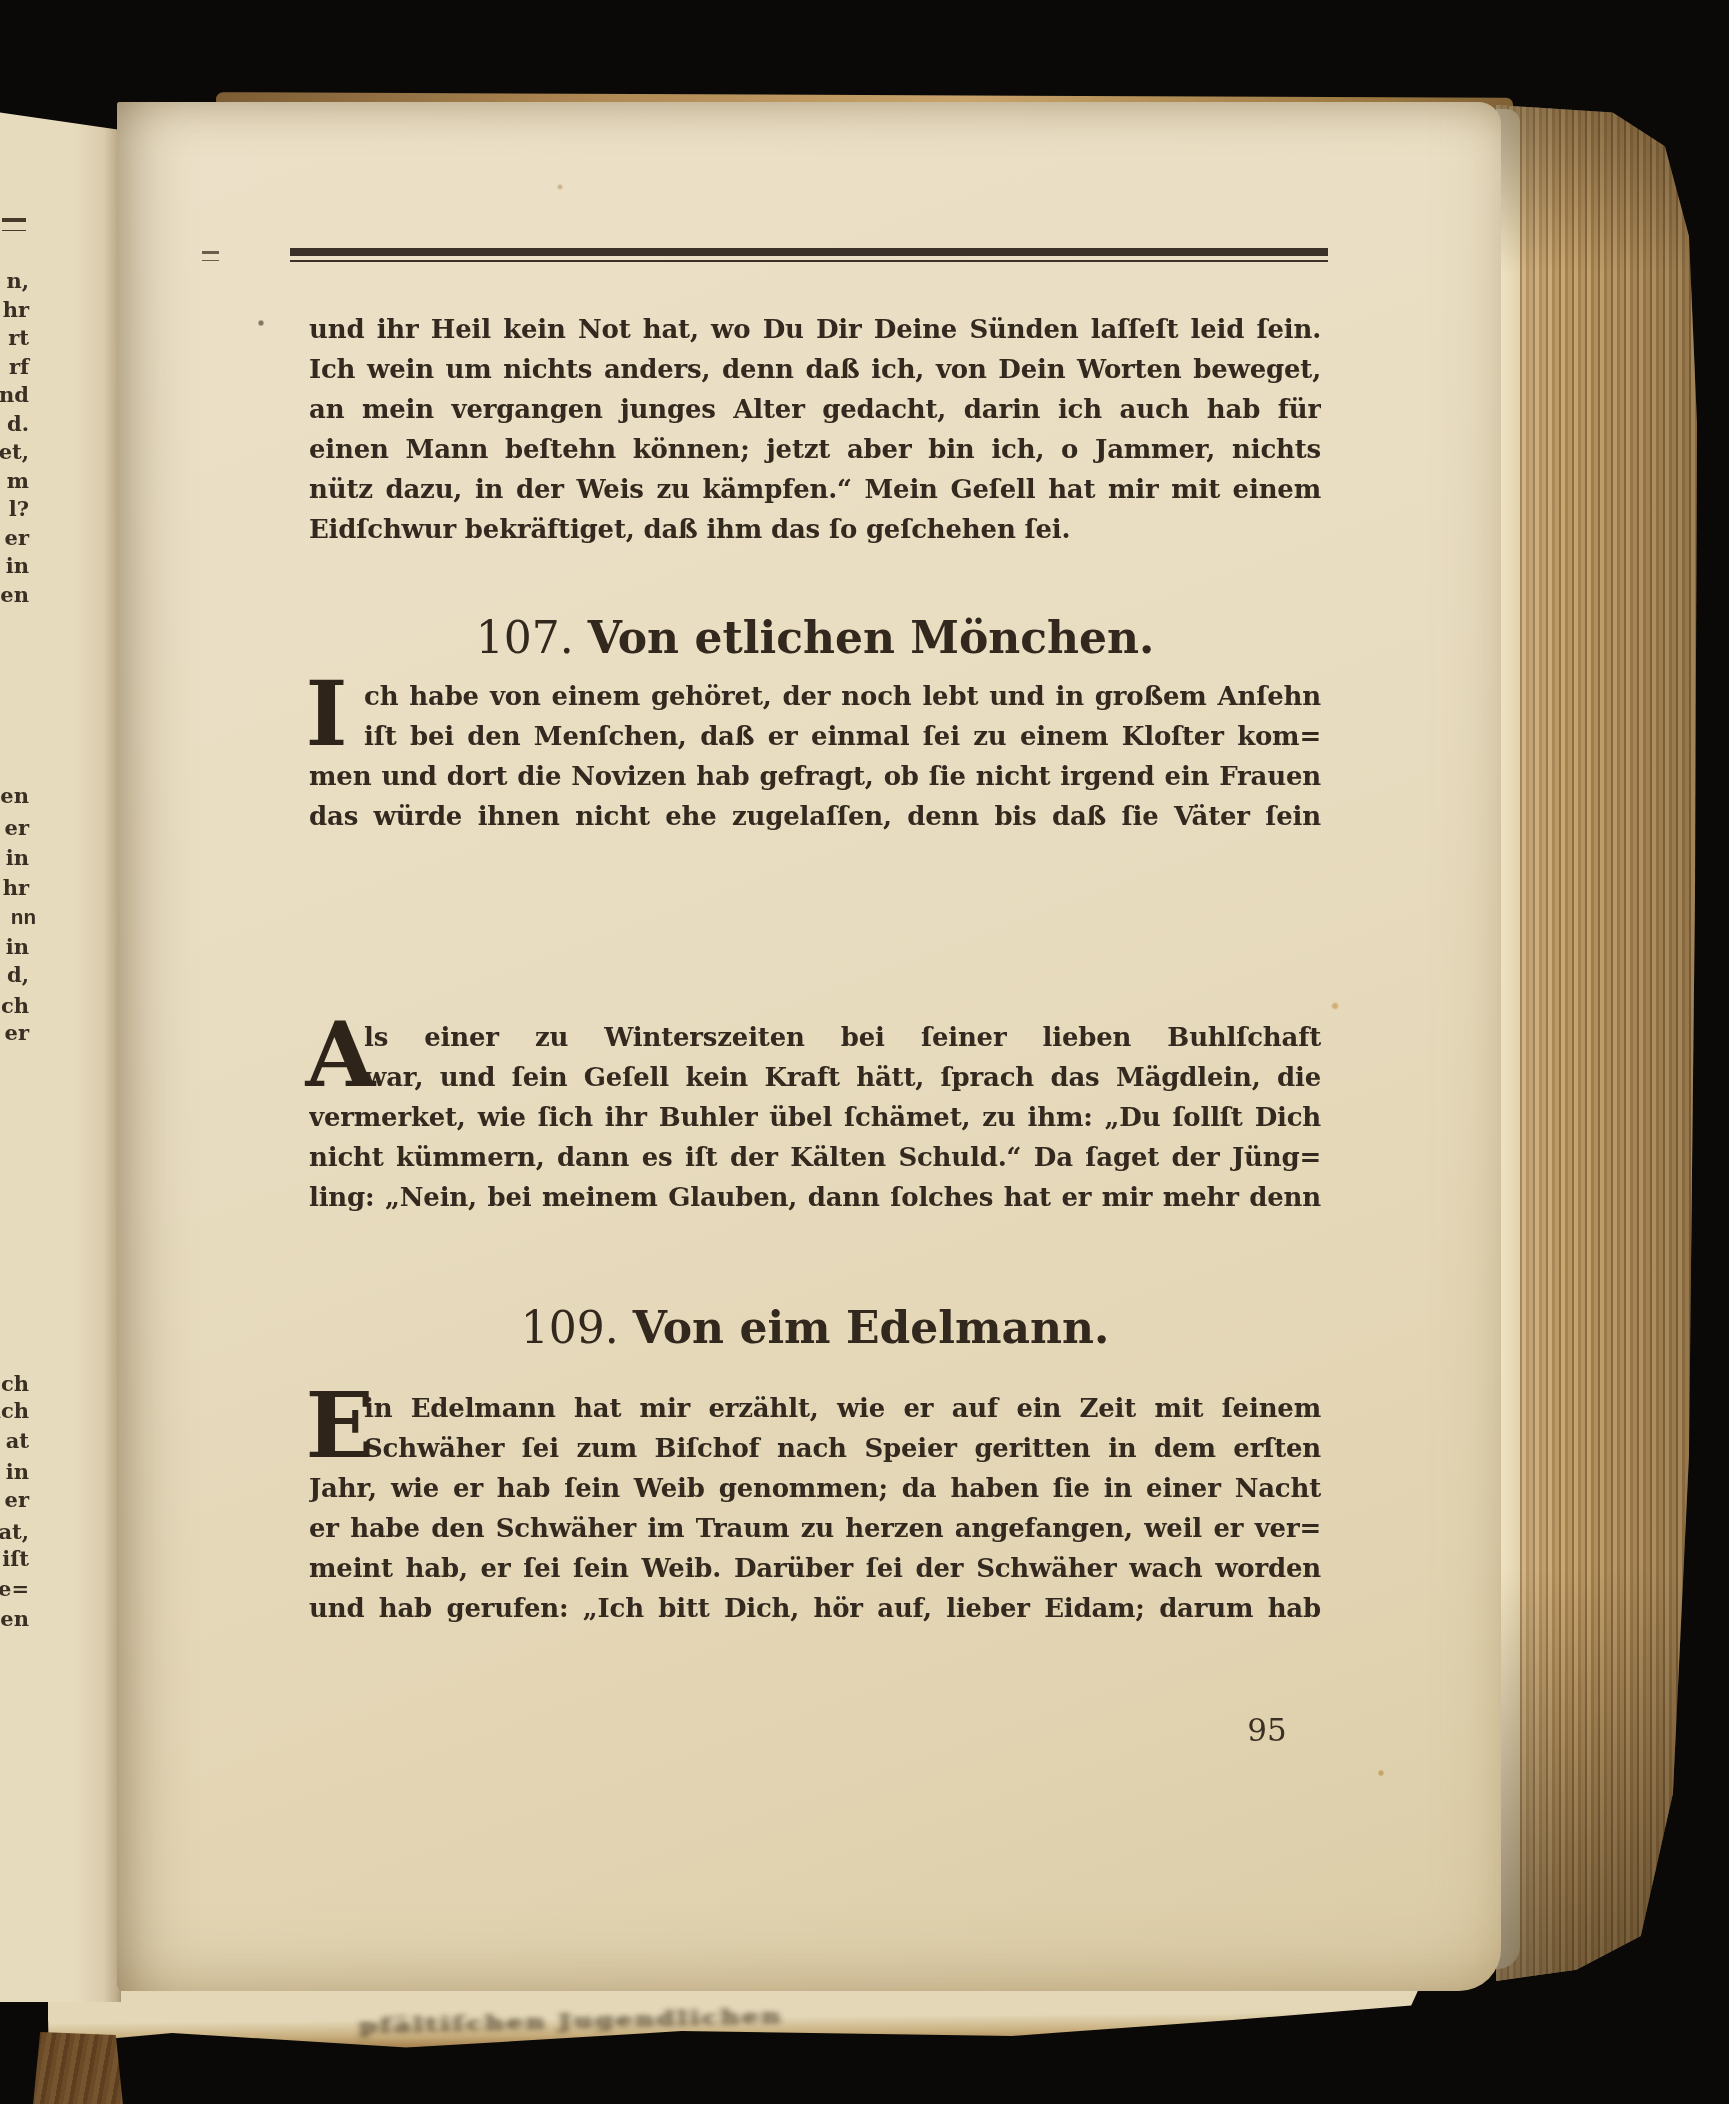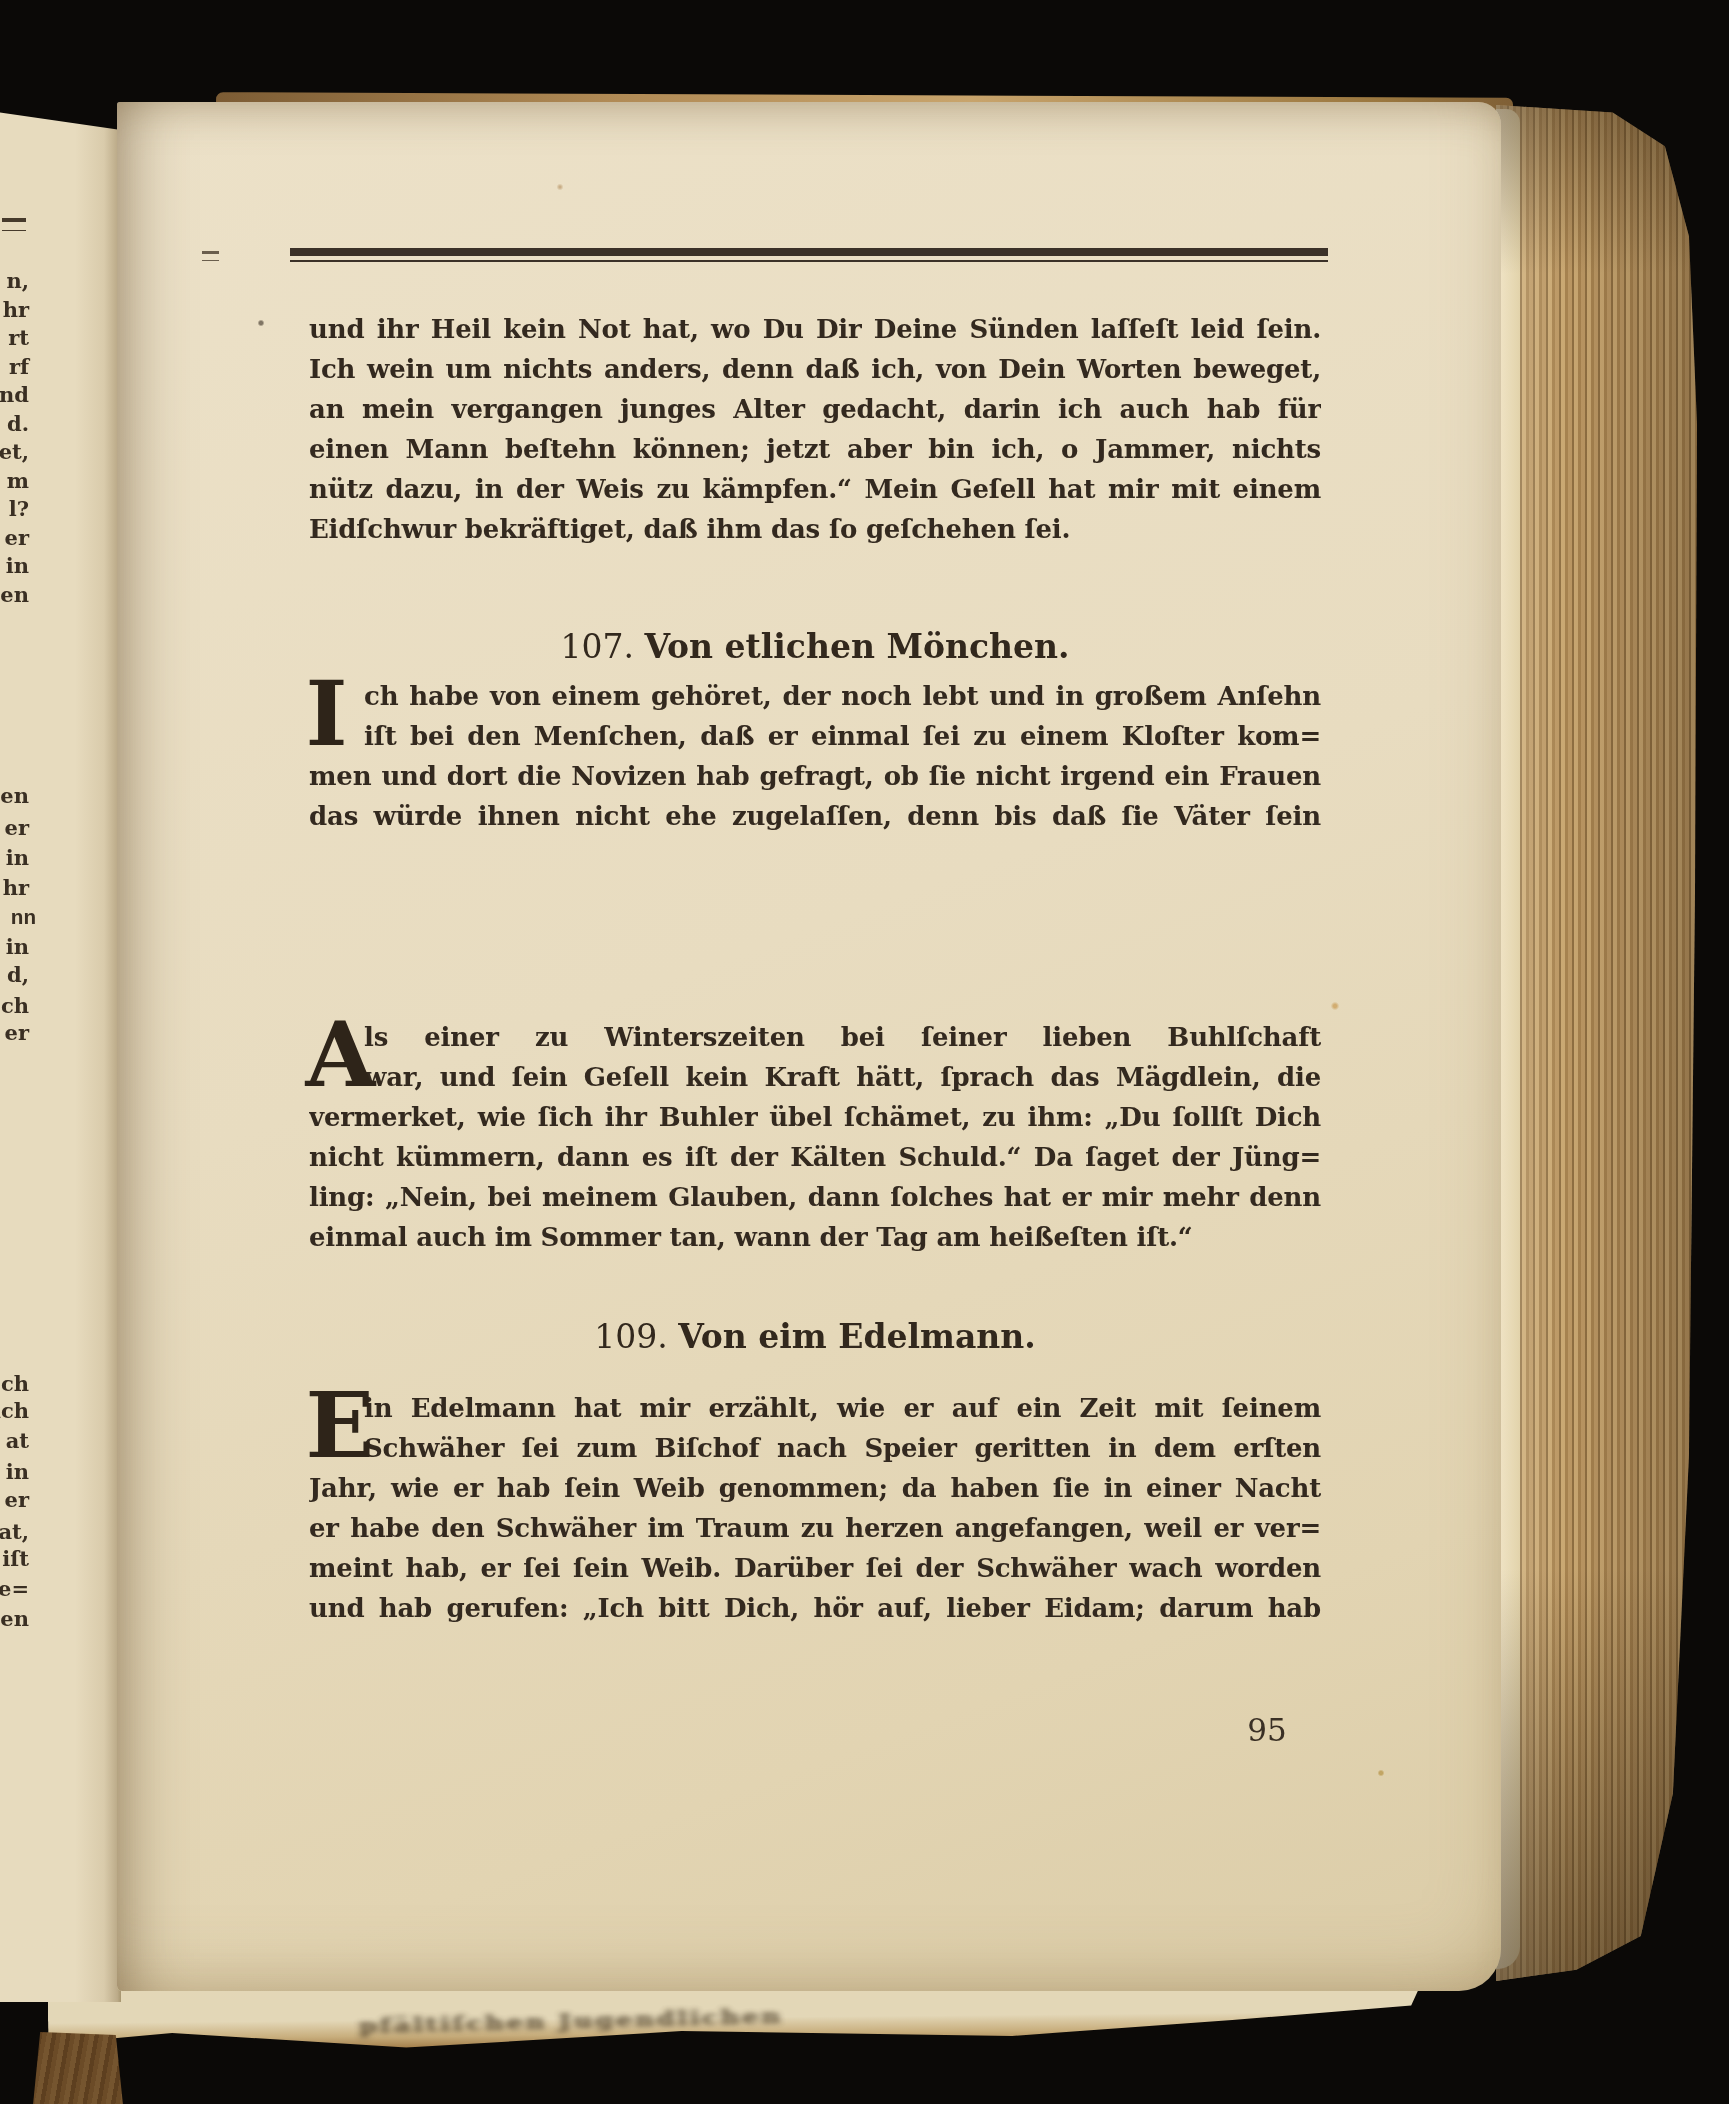--- a/index.html
+++ b/index.html
@@ -50,21 +50,21 @@
 
   .para{position:absolute;left:192px;width:1012px;font-size:26px;font-weight:bold;
         letter-spacing:-0.2px;}
   .tline{height:40px;line-height:40px;white-space:nowrap;}
   .jline{text-align:justify;overflow:hidden;white-space:normal;}
   .jline::after{content:"";display:inline-block;width:100%;height:0;}
   .indent{margin-left:55px;}
   .dropcap{position:absolute;left:-3.5px;top:-3.5px;font-size:90px;line-height:80px;
            font-weight:bold;color:#2e2419;}
   .shead{position:absolute;left:192px;width:1012px;text-align:center;
-         font-size:33px;height:43px;line-height:43px;color:#32281d;margin-top:9px;}
+         font-size:44px;height:43px;line-height:43px;color:#32281d;}
   .shead .num{font-weight:normal;}
   .shead .ttl{font-weight:bold;}
   .p-intro{top:207px;} .h-107{top:514px;} .p-107{top:574px;}
   .h-108{top:836px;}  .p-108{top:915px;} .h-109{top:1204px;} .p-109{top:1286px;}
   .pagenum{position:absolute;left:1098px;top:1610px;width:104px;text-align:center;
            font-size:31px;font-weight:normal;color:#3a3025;}
 
   
   .under-strip{position:absolute;left:48px;top:1982px;width:1377px;height:64px;z-index:1;
                background:linear-gradient(180deg,#e3d7b7 55%,#c8ae7d 80%,#a07b47);
@@ -153,21 +153,20 @@
         <div class="tline jline">das würde ihnen nicht ehe zugelaſſen, denn bis daß ſie Väter ſein würden.</div>
         <span class="dropcap">I</span>
       </div>
 
     <div class="para p-108">
         <div class="tline jline indent">ls einer zu Winterszeiten bei ſeiner lieben Buhlſchaft unvermögend</div>
         <div class="tline jline indent">war, und ſein Geſell kein Kraft hätt, ſprach das Mägdlein, die</div>
         <div class="tline jline">vermerket, wie ſich ihr Buhler übel ſchämet, zu ihm: „Du ſollſt Dich</div>
         <div class="tline jline">nicht kümmern, dann es iſt der Kälten Schuld.“  Da ſaget der Jüng=</div>
         <div class="tline jline">ling: „Nein, bei meinem Glauben, dann ſolches hat er mir mehr denn</div>
-        <div class="tline">einmal auch im Sommer tan, wann der Tag am heißeſten iſt.“</div>
         <span class="dropcap">A</span>
       </div>
 
     <div class="shead h-109">
       <span class="num">109.</span>
       <span class="ttl">Von eim Edelmann.</span>
     </div>
     <div class="para p-109">
         <div class="tline jline indent">in Edelmann hat mir erzählt, wie er auf ein Zeit mit ſeinem</div>
         <div class="tline jline indent">Schwäher ſei zum Biſchof nach Speier geritten in dem erſten</div>

